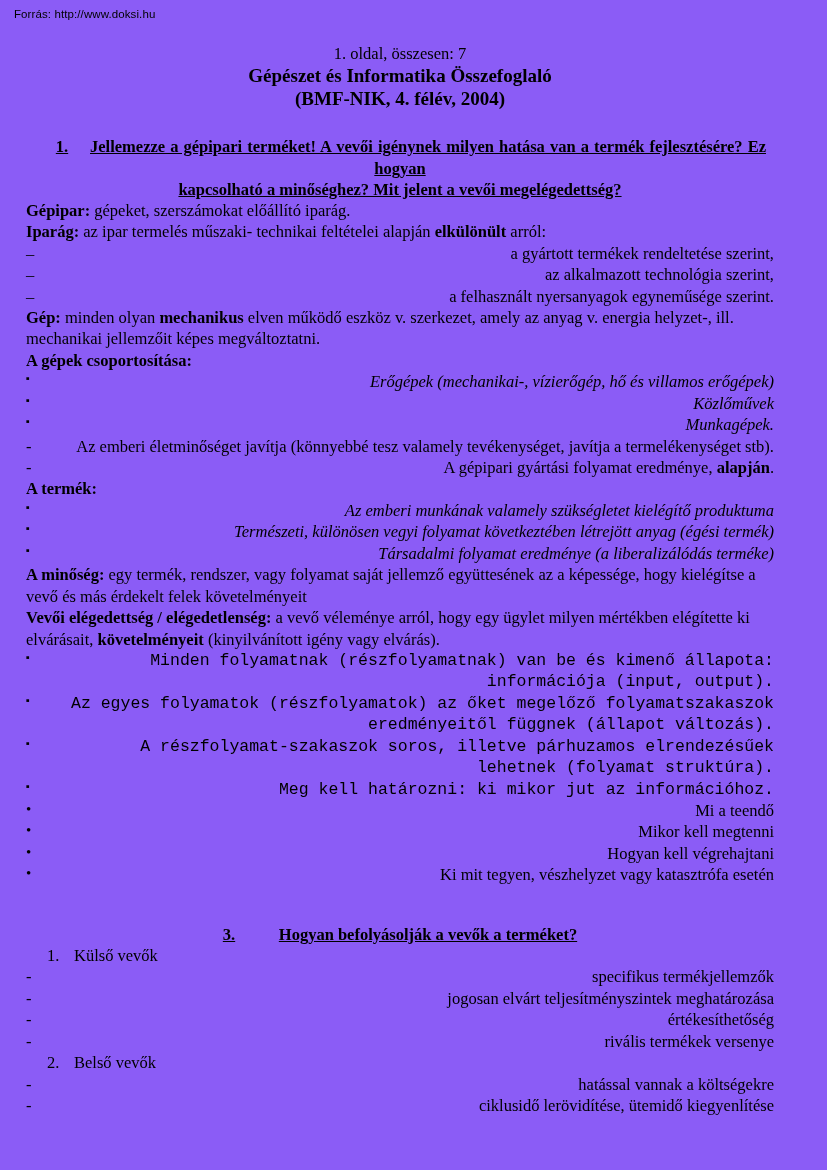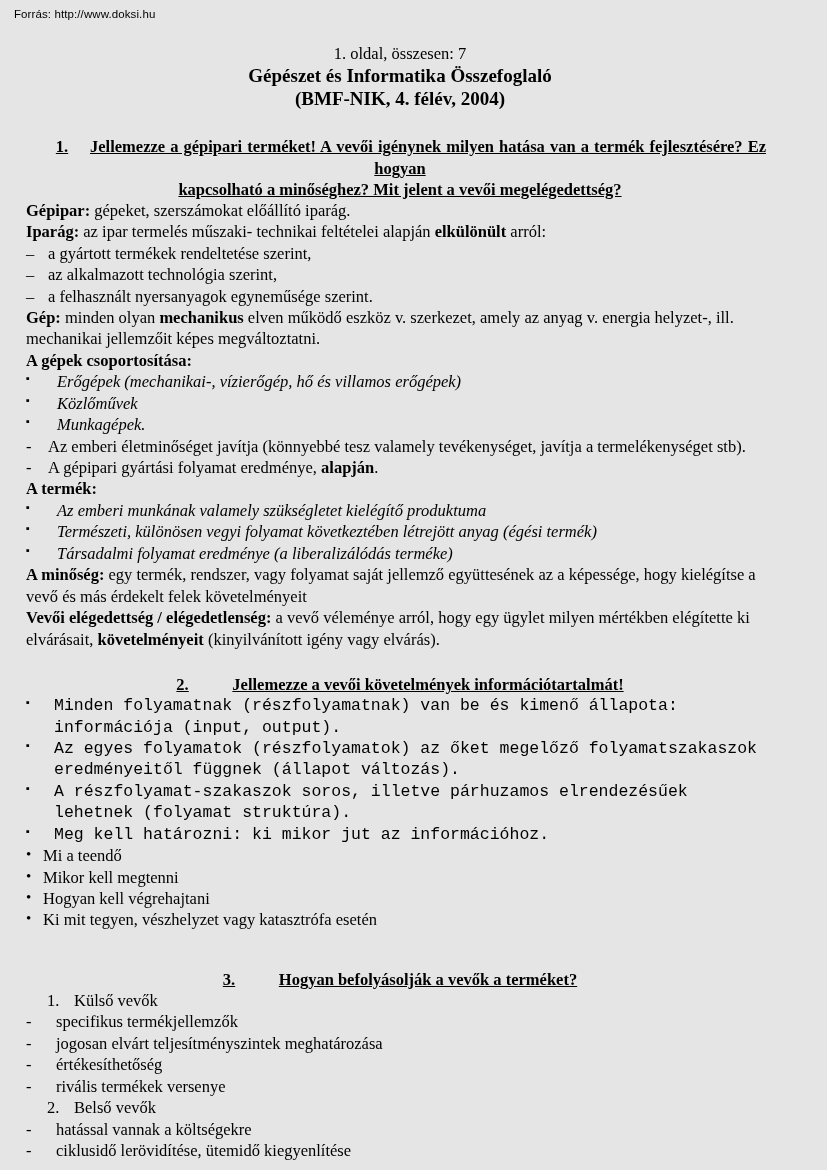--- a/index.html
+++ b/index.html
@@ -5,21 +5,21 @@
 <style>
   html, body {
     margin: 0;
     padding: 0;
     background: #ffffff;
   }
   .page {
     position: relative;
     width: 827px;
     height: 1170px;
-    background: #e5e5e5;
+    background: #8b5cf6;
     overflow: hidden;
     font-family: "Liberation Serif", "DejaVu Serif", serif;
     color: #000000;
   }
   .source-line {
     position: absolute;
     top: 8px;
     left: 14px;
     font-family: "Liberation Sans", "DejaVu Sans", sans-serif;
     font-size: 11.5px;
@@ -104,20 +104,21 @@
     margin: 0;
   }
   ul.plain > li > .mk {
     position: absolute;
     left: 0;
     top: 0;
     text-align: left;
   }
   ul.plain > li > .tx {
     display: block;
+    text-align: right;
   }
 
   
   .lvl-dash {
     margin-left: 77px;
   }
   .lvl-dash > li > .tx { margin-left: 22px; }
 
   
   .lvl-sq {
@@ -265,23 +266,20 @@
     </ul>
 
     <p class="para gap-lg">
       <span class="lead">A minőség:</span><span> egy termék, rendszer, vagy folyamat saját jellemző együttesének az a képessége, hogy kielégítse a vevő és más érdekelt felek követelményeit</span>
     </p>
 
     <p class="para gap-lg">
       <span class="lead">Vevői elégedettség / elégedetlenség:</span><span> a vevő véleménye arról, hogy egy ügylet milyen mértékben elégítette ki elvárásait, </span><span class="bold">követelményeit</span><span> (kinyilvánított igény vagy elvárás).</span>
     </p>
 
-    <div class="q-heading q2">
-      <span class="qnum">2.</span><span class="u">Jellemezze a vevői követelmények információtartalmát!</span>
-    </div>
 
     <ul class="plain lvl-sq-wide gap-xl">
       <li>
           <span class="mk">▪</span>
           <span class="tx">Minden folyamatnak (részfolyamatnak) van be és kimenő állapota: információja (input, output).</span>
         </li>
       <li>
           <span class="mk">▪</span>
           <span class="tx">Az egyes folyamatok (részfolyamatok) az őket megelőző folyamatszakaszok eredményeitől függnek (állapot változás).</span>
         </li>

